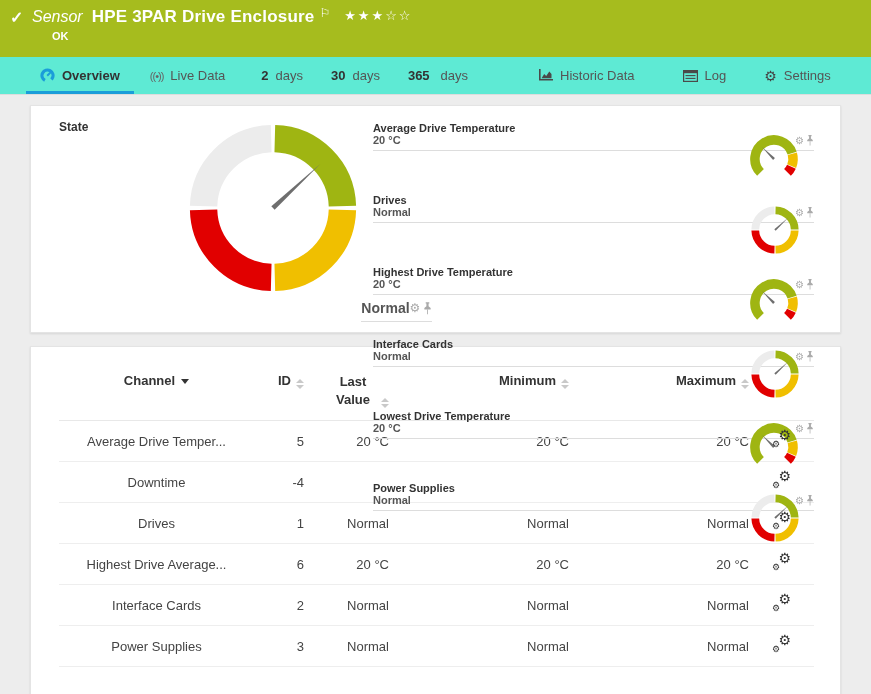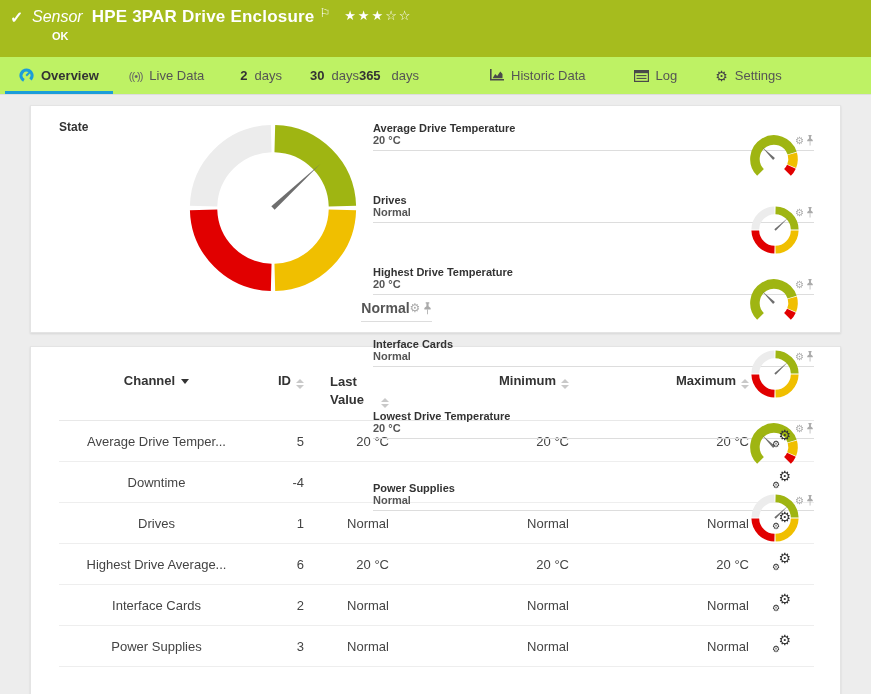--- a/index.html
+++ b/index.html
@@ -12,26 +12,26 @@
   
   .hdr{height:57px;background:#a6bc1e;color:#fff;}
   .hdr-line1{display:flex;align-items:center;padding:7px 0 0 10px;}
   .hdr-check{font-size:16px;font-weight:bold;width:22px;}
   .hdr-kind{font-style:italic;font-size:16px;}
   .hdr-title{font-weight:bold;font-size:17px;margin-left:9px;letter-spacing:.2px;}
   .hdr-flag{font-size:12px;margin-left:5px;align-self:flex-start;margin-top:-1px;}
   .hdr-stars{font-size:13px;letter-spacing:2px;margin-left:14px;align-self:flex-start;margin-top:1px;}
   .hdr-status{font-size:11px;font-weight:bold;padding:3px 0 0 52px;}
   
-  .tabbar{height:37px;background:#bef264;border-bottom:1px solid #ddd;display:flex;align-items:stretch;font-size:13px;color:#555;padding-left:19px;}
+  .tabbar{height:37px;background:#5eead4;border-bottom:1px solid #ddd;display:flex;align-items:stretch;font-size:13px;color:#555;padding-left:40px;}
   .tab{display:flex;align-items:center;gap:7px;position:relative;cursor:pointer;white-space:nowrap;}
   .tab .num{font-weight:bold;color:#333;}
   .tab.active{color:#333;font-weight:bold;}
   .tab.active::after{content:"";position:absolute;left:-14px;right:-14px;bottom:0;height:3px;background:#1b9dd9;}
-  .t1{margin-left:30px;} .t2{margin-left:36px;} .t3{margin-left:28px;} .t4{gap:11px;}
+  .t1{margin-left:30px;} .t2{margin-left:36px;} .t3{margin-left:28px;} .t4{margin-left:28px;gap:11px;}
   .t5{margin-left:70px;} .t6{margin-left:48px;} .t7{margin-left:38px;}
   .tab svg{display:block;}
   .live-glyph{font-size:11px;color:#666;letter-spacing:-1px;}
   .gear-glyph{font-size:14px;color:#444;line-height:1;}
   
   .content{padding:10px 30px 0;}
   .panel{background:#fff;border:1px solid #e4e4e4;box-shadow:0 1px 2px rgba(0,0,0,.10);box-sizing:border-box;}
   .panel.gauges{height:228px;padding:14px 26px 10px 28px;display:flex;}
   
   .state-block{width:300px;display:flex;flex-direction:row;flex-shrink:0;}
@@ -53,21 +53,21 @@
   .mini-icons .gear{font-size:10px;color:#ababab;line-height:1;cursor:pointer;}
   .mini-icons svg{display:block;cursor:pointer;}
   
   .panel.tablebox{margin-top:13px;padding:12px 28px 0;min-height:352px;}
   table.chan{width:100%;border-collapse:collapse;font-size:13px;color:#444;table-layout:fixed;}
   table.chan th{font-weight:bold;color:#333;padding:14px 0 12px;vertical-align:top;border-bottom:1px solid #e8e8e8;}
   table.chan td{padding:10px 0;border-bottom:1px solid #eee;overflow:hidden;white-space:nowrap;}
   col.c-ch{width:195px;} col.c-id{width:50px;} col.c-lv{width:85px;}
   col.c-min{width:180px;} col.c-max{width:180px;} col.c-set{width:65px;}
   .al{text-align:center;} .ar{text-align:right;} .ac{text-align:center;}
-  th .lv-wrap{display:inline-block;width:46px;text-align:left;line-height:1.35;}
+  th .lv-wrap{display:inline-block;width:46px;text-align:center;line-height:1.35;}
   .sort{display:inline-flex;flex-direction:column;gap:2px;margin-left:5px;vertical-align:2px;}
   .sort i{display:block;width:0;height:0;border-left:4px solid transparent;border-right:4px solid transparent;}
   .sort .up{border-bottom:4px solid #c9c9c9;}
   .sort .dn{border-top:4px solid #c9c9c9;}
   .sort-one{display:inline-block;width:0;height:0;border-left:4px solid transparent;border-right:4px solid transparent;border-top:5px solid #333;margin-left:6px;vertical-align:1px;}
   .chan-gear{position:relative;display:inline-block;width:19px;height:17px;cursor:pointer;}
   .chan-gear .g1{position:absolute;right:0;top:-3px;font-size:14px;color:#333;line-height:1;}
   .chan-gear .g2{position:absolute;left:0;bottom:-1px;font-size:9px;color:#333;line-height:1;}
 </style>
 </head>

